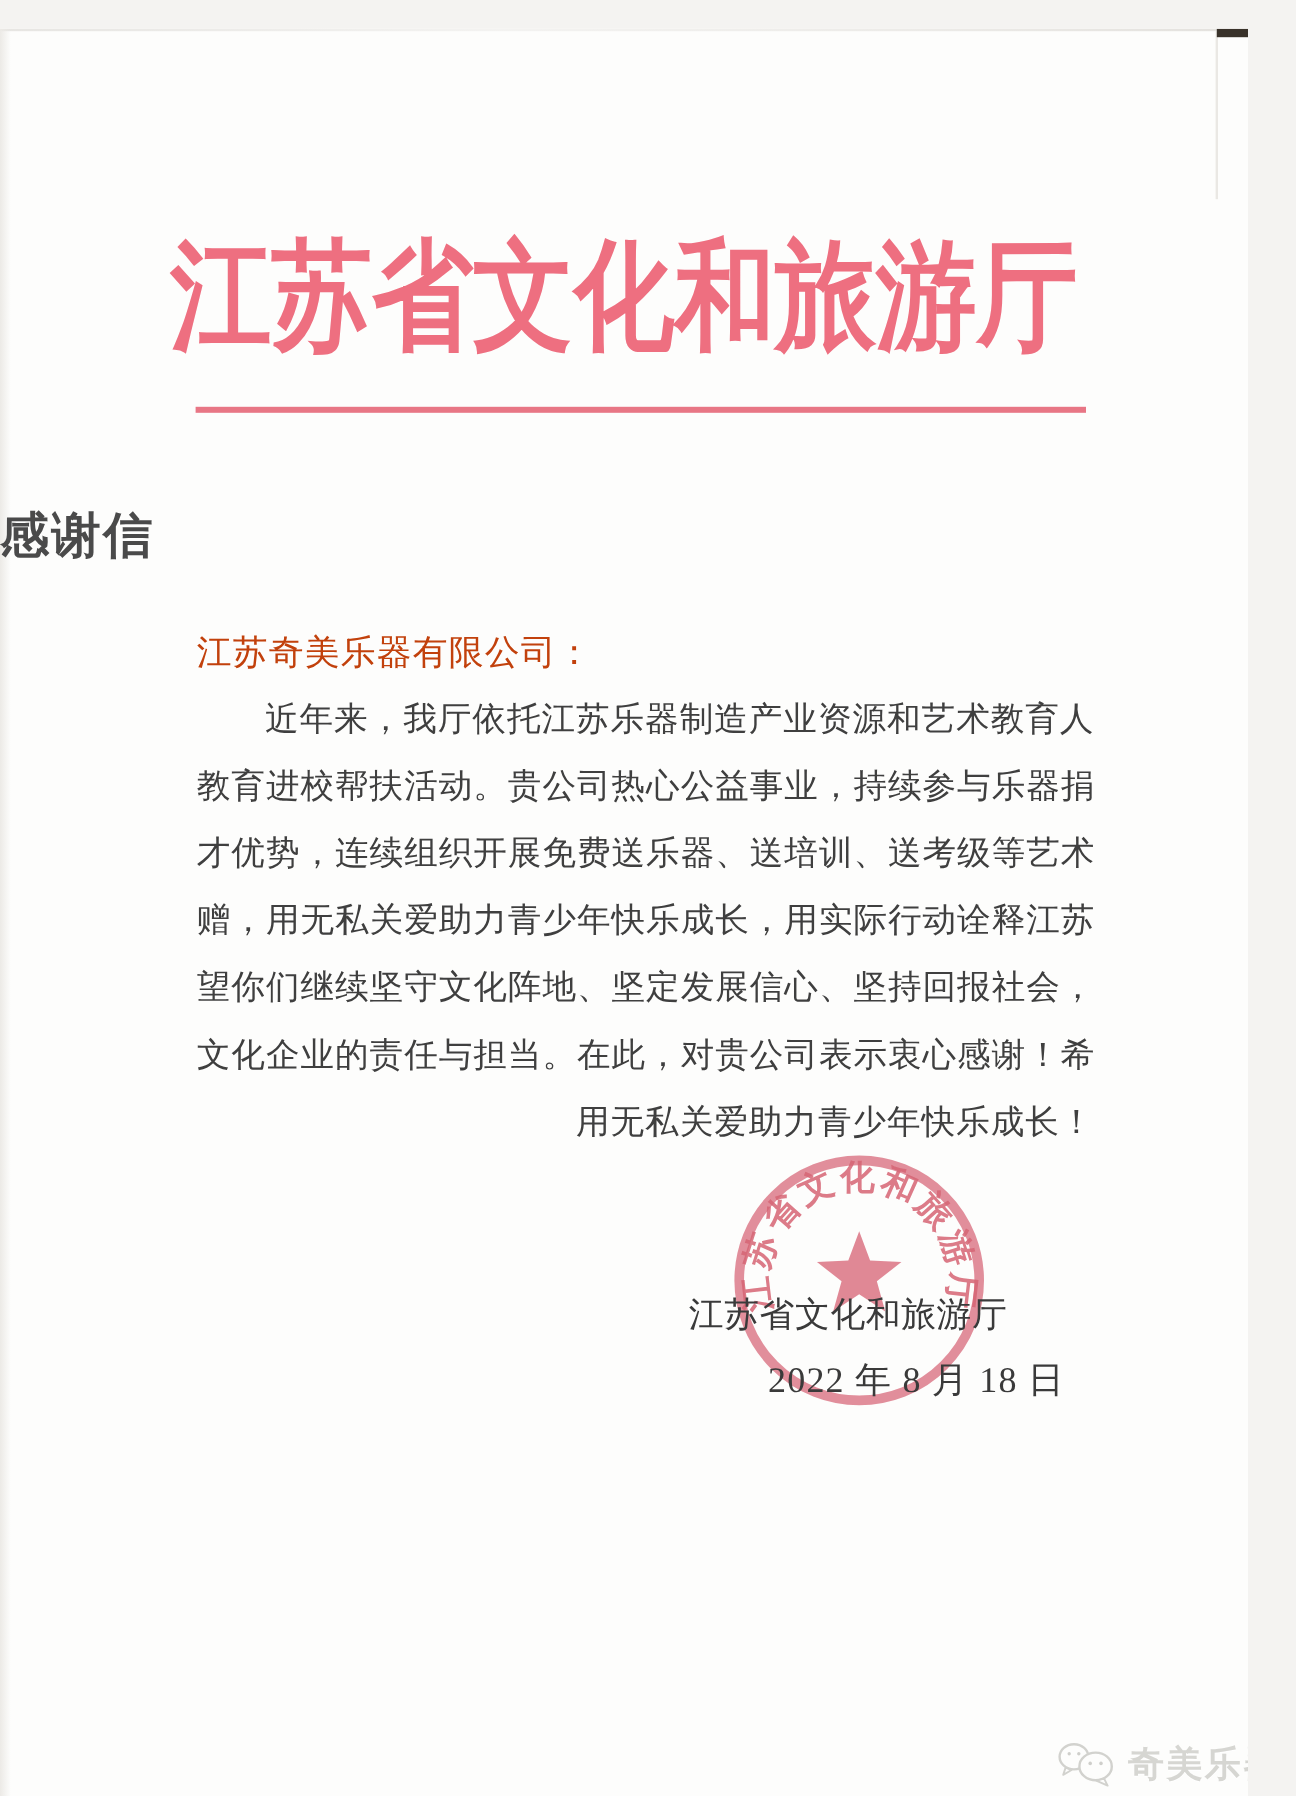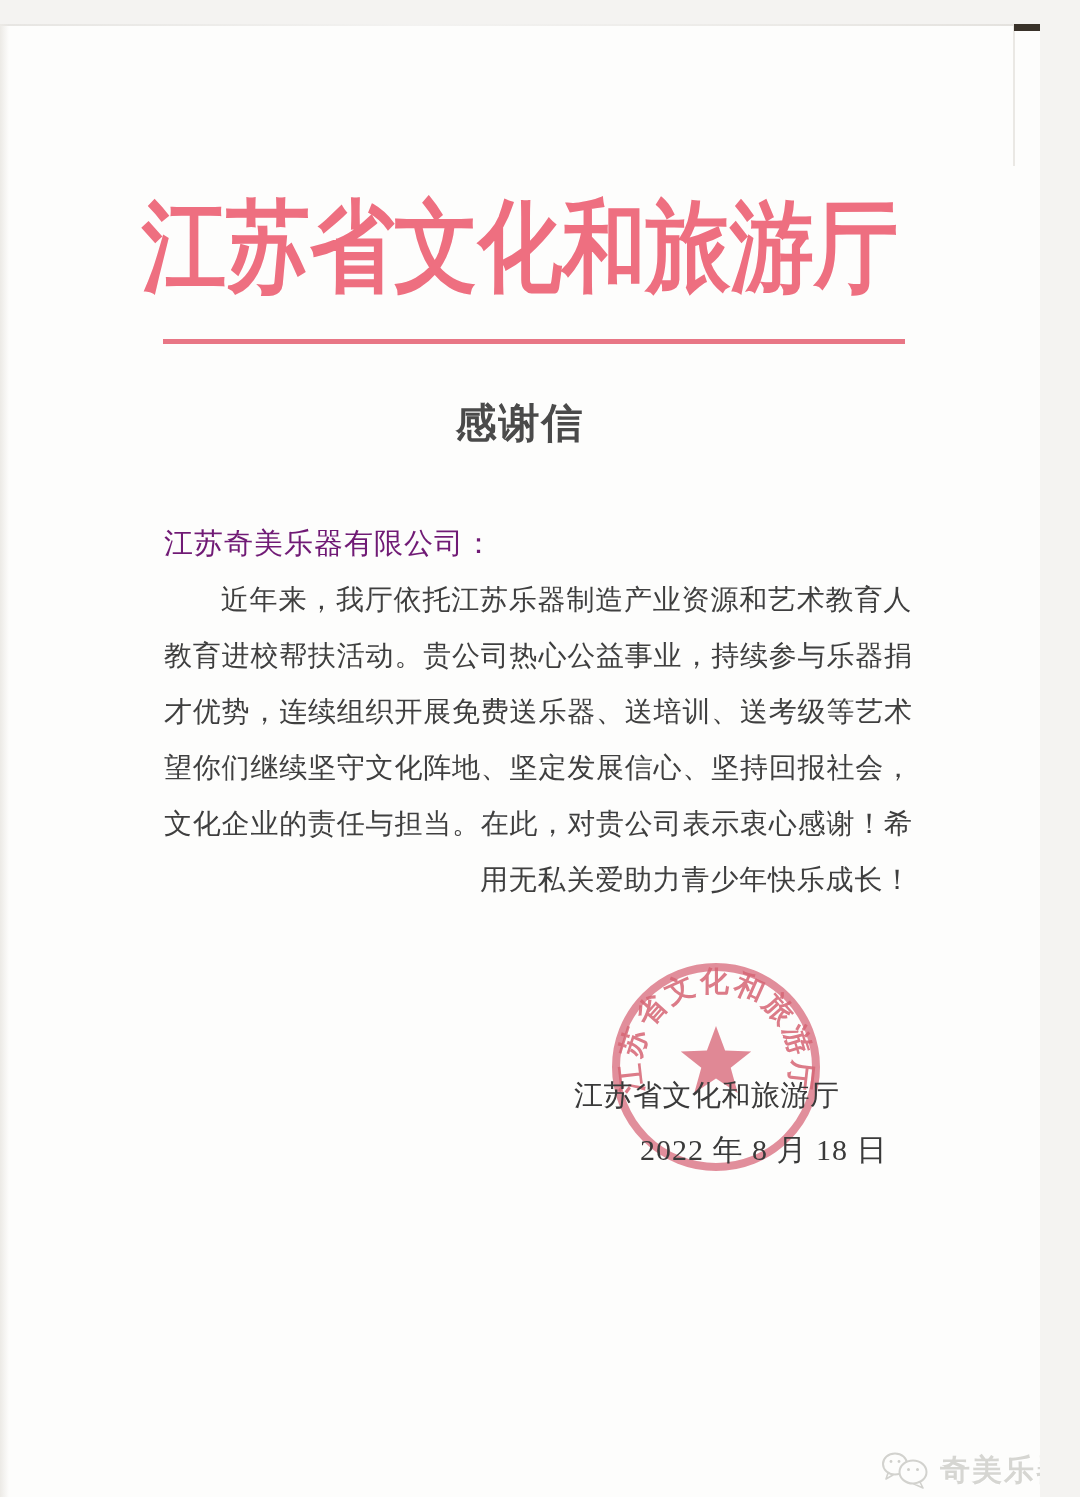--- a/index.html
+++ b/index.html
@@ -45,29 +45,28 @@
     transform-origin: 50% 50%;
     white-space: nowrap;
     letter-spacing: 0;
   }
   .rule {
     position: absolute; left: 163px; top: 315px;
     width: 742px; height: 5px;
     background: #e87685;
   }
   .doc-title {
-    position: absolute; left: 0; right: 0; top: 372px;
-    text-align: center;
+    position: absolute; left: 0; right: 0; top: 395px;
     font-size: 41px; font-weight: bold;
     color: #4a4a4a;
     letter-spacing: 2px;
   }
   .salutation {
     position: absolute; left: 164px; top: 500px;
-    font-size: 29px; color: #701a75;
+    font-size: 29px; color: #c2410c;
     letter-spacing: 1px;
     white-space: nowrap;
   }
   .letter-body {
     position: absolute; left: 164px; top: 548px;
     width: 748px;
     font-size: 28px; line-height: 56px;
     color: #3f3f3f;
     letter-spacing: 0.8px;
     text-align: right;
@@ -129,20 +128,21 @@
   <div class="rule"></div>
 
   <div class="doc-title">感谢信</div>
 
   <div class="salutation">江苏奇美乐器有限公司：</div>
 
   <div class="letter-body">
     <div class="body-line">近年来，我厅依托江苏乐器制造产业资源和艺术教育人</div>
     <div class="body-line">教育进校帮扶活动。贵公司热心公益事业，持续参与乐器捐</div>
     <div class="body-line">才优势，连续组织开展免费送乐器、送培训、送考级等艺术</div>
+    <div class="body-line">赠，用无私关爱助力青少年快乐成长，用实际行动诠释江苏</div>
     <div class="body-line">望你们继续坚守文化阵地、坚定发展信心、坚持回报社会，</div>
     <div class="body-line">文化企业的责任与担当。在此，对贵公司表示衷心感谢！希</div>
     <div class="body-line">用无私关爱助力青少年快乐成长！</div>
   </div>
 
   <svg class="seal" viewBox="0 0 220 220" xmlns="http://www.w3.org/2000/svg">
     <circle cx="110" cy="110" r="100" fill="none" stroke="#d5566a" stroke-width="8" opacity="0.78"></circle>
     <polygon points="110,69 119.1,93.5 145.2,94.6 124.7,110.8 131.7,135.9 110,121.5 88.3,135.9 95.3,110.8 74.8,94.6 100.9,93.5" fill="#d5566a" opacity="0.82"></polygon>
     <path id="seal-arc" d="M 38.6 136 A 76 76 0 1 1 181.4 136" fill="none"></path>
     <text opacity="0.85">

